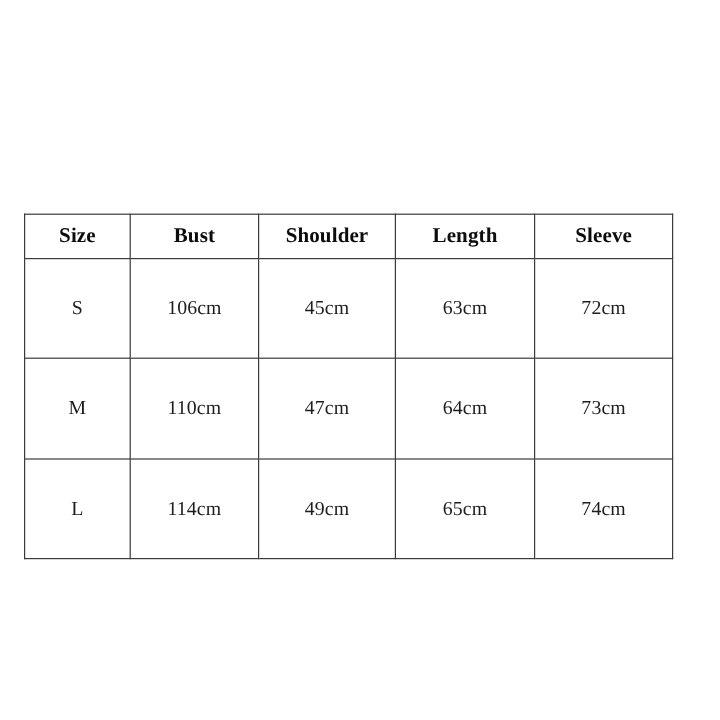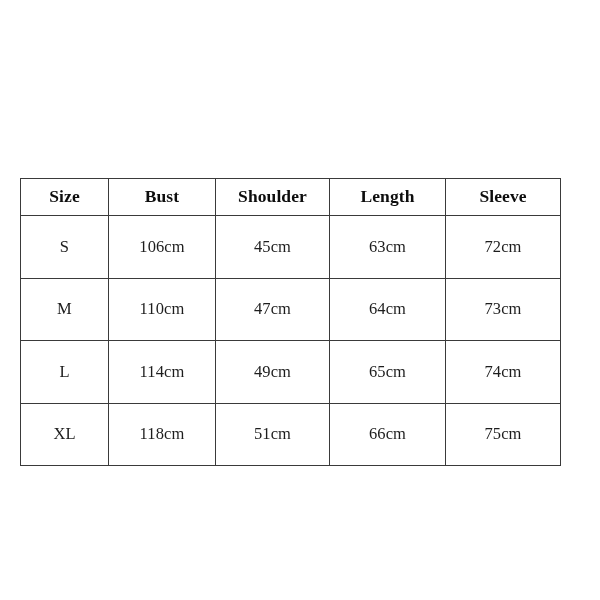--- a/index.html
+++ b/index.html
@@ -99,22 +99,15 @@
         <td>64cm</td>
         <td>73cm</td>
       </tr>
       <tr>
         <td>L</td>
         <td>114cm</td>
         <td>49cm</td>
         <td>65cm</td>
         <td>74cm</td>
       </tr>
-      <tr>
-        <td>XL</td>
-        <td>118cm</td>
-        <td>51cm</td>
-        <td>66cm</td>
-        <td>75cm</td>
-      </tr>
     </tbody>
   </table>
 </div>
 
 </body></html>

